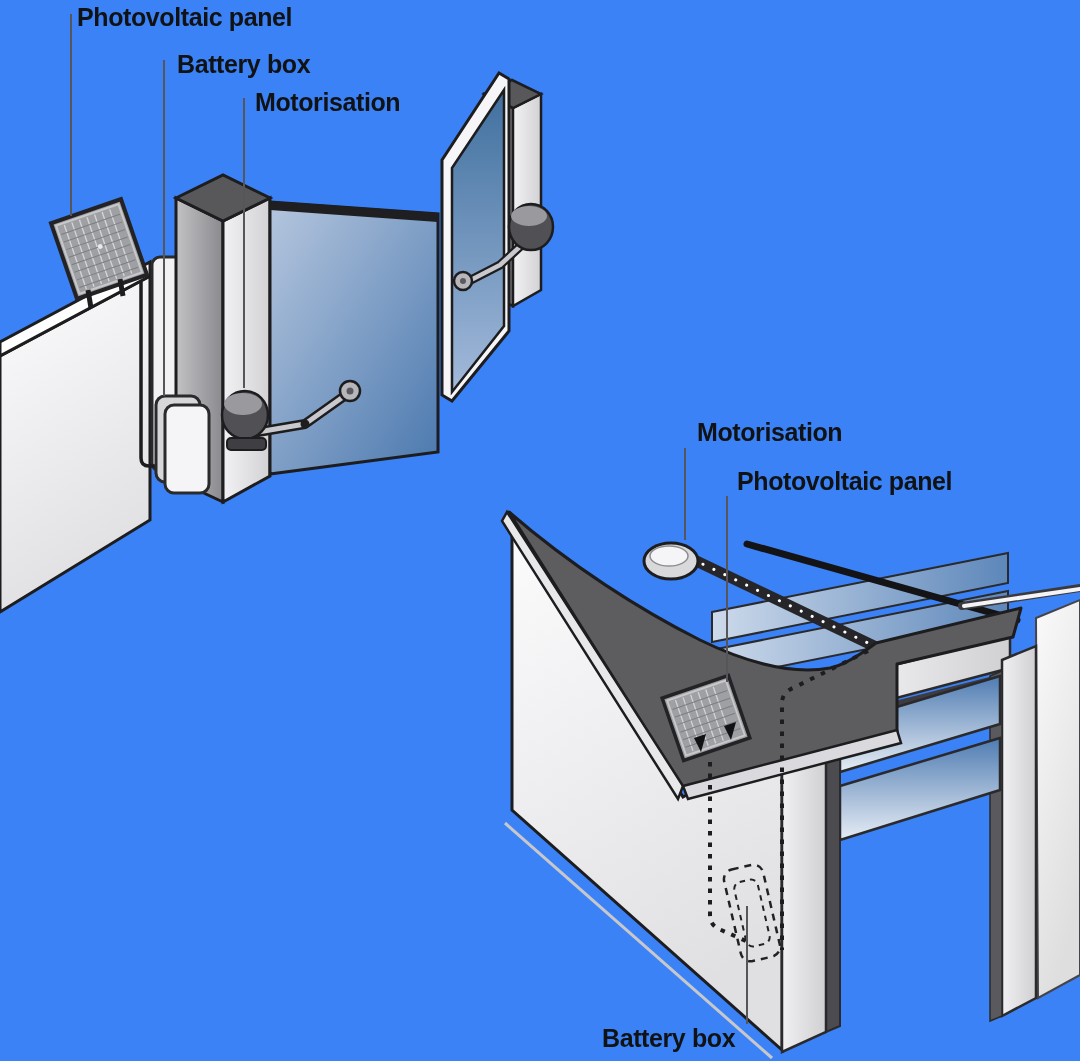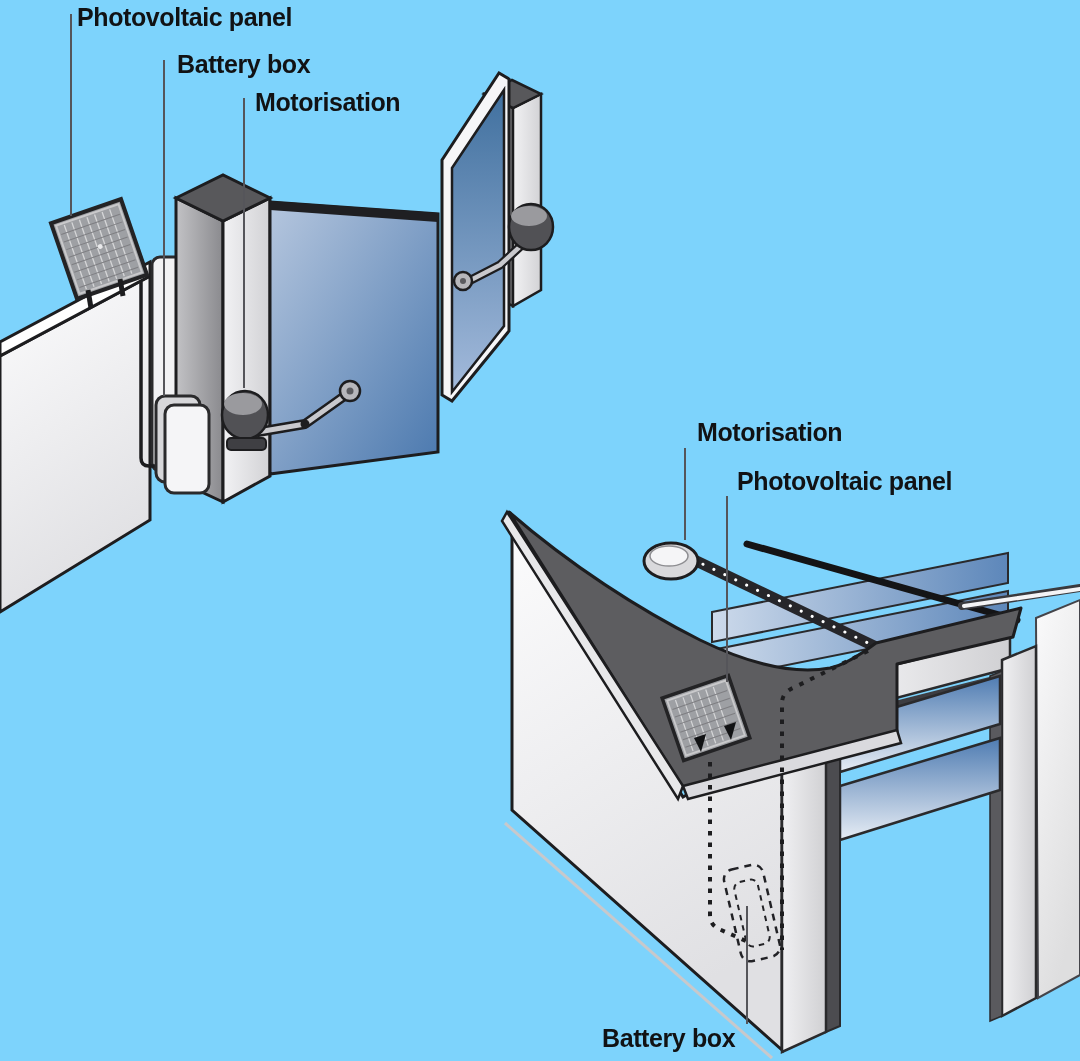--- a/index.html
+++ b/index.html
@@ -1,16 +1,16 @@
 <!DOCTYPE html>
 <html><head>
 <meta charset="utf-8">
 <style>
   html,body{margin:0;padding:0;background:#ffffff;}
-  .stage{position:relative;width:1080px;height:1061px;background:#7dd3fc;overflow:hidden;}
+  .stage{position:relative;width:1080px;height:1061px;background:#3b82f6;overflow:hidden;}
   .lbl{font-family:"Liberation Sans",sans-serif;font-weight:700;font-size:25px;fill:#111214;letter-spacing:-0.4px;}
   svg{display:block;}
 </style>
 </head>
 <body>
 
 <div class="stage">
 <svg width="1080" height="1061" viewBox="0 0 1080 1061">
   <defs>
     <linearGradient id="gWall" x1="0" y1="0" x2="0.3" y2="1">

